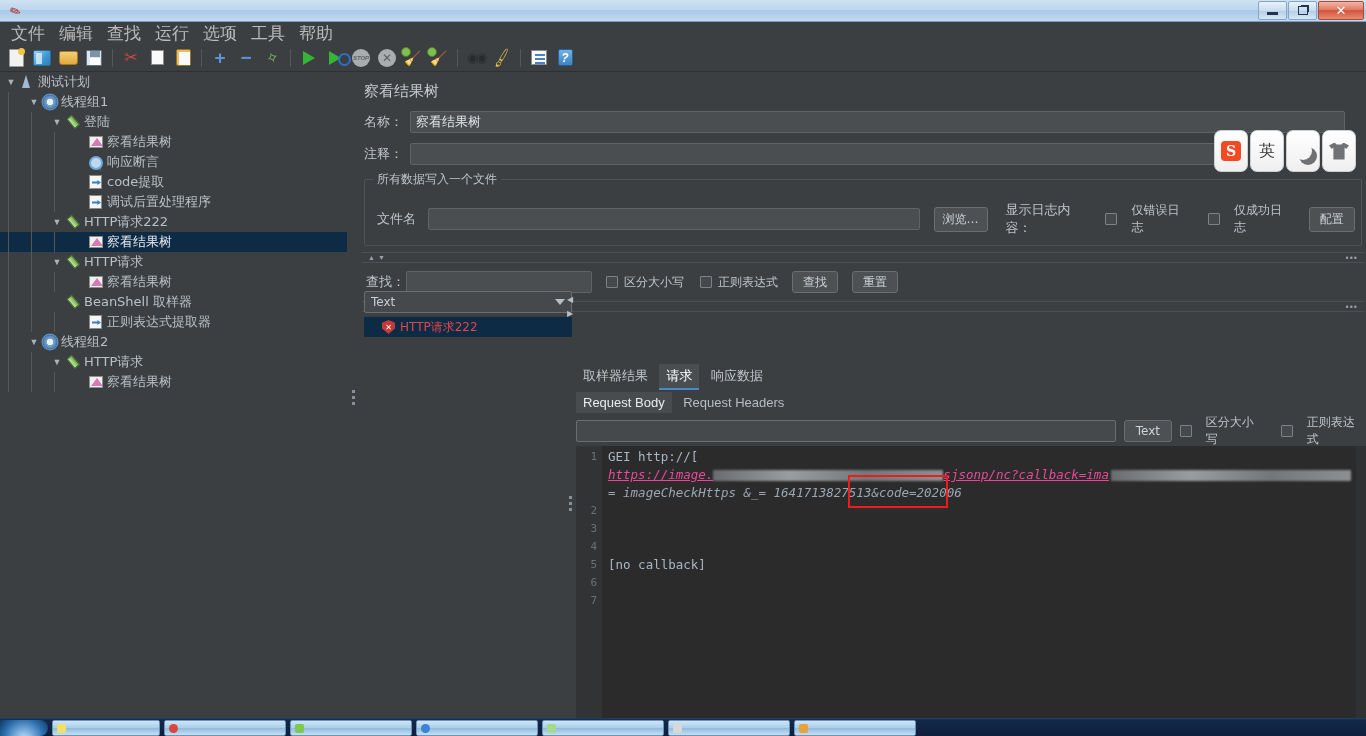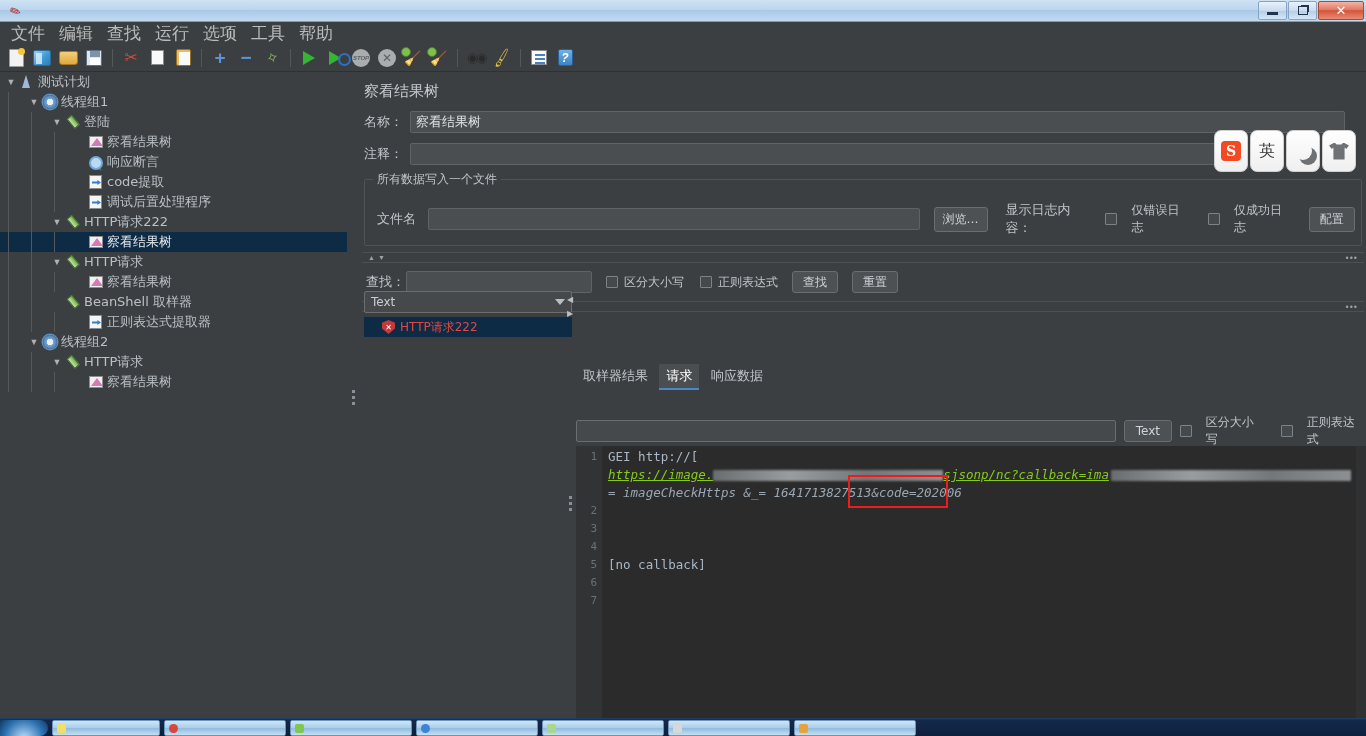--- a/index.html
+++ b/index.html
@@ -210,21 +210,21 @@
   #editor {
     position:absolute; left:576px; top:374px; width:790px; height:332px;
     background:#2b2b2b; display:flex; overflow:hidden;
   }
   #gutter { width:26px; background:#313335; color:#6d7073; font-size:11px;
             font-family:"DejaVu Sans Mono",monospace; text-align:right; padding-top:2px; }
   #gutter div { height:18px; line-height:18px; padding-right:5px; }
   #code { flex:1; position:relative; padding:2px 0 0 6px; font-family:"DejaVu Sans Mono",monospace;
           font-size:12.5px; color:#a9b7c6; }
   #code .ln { height:18px; line-height:18px; white-space:nowrap; }
-  #code .url { color:#84cc16; font-style:italic; text-decoration:underline; }
+  #code .url { color:#ec4899; font-style:italic; text-decoration:underline; }
   #code .cont { color:#9aa7b3; font-style:italic; }
   .redact { display:inline-block; height:11px; vertical-align:middle;
             background:linear-gradient(to right,#6a6d70,#9a9da0,#74777a,#8d9093); border-radius:1px; filter:blur(1.2px); }
   #redbox { position:absolute; left:848px; top:403px; width:100px; height:33px; border:2px solid #ee1c1c; }
 
   
   #vscroll { position:absolute; right:0; top:0; width:10px; height:332px; background:#2f3133; }
 
   
   #ime { position:absolute; left:1214px; top:130px; width:146px; height:44px; display:flex; gap:2px; }
@@ -597,20 +597,24 @@
       <i style="display:block;width:3px;height:3px;background:#8b9096;"></i>
     </span>
   </div>
 
   <div id="tabarea">
     <span class="tab">取样器结果</span>
     <span class="tab active">请求</span>
     <span class="tab">响应数据</span>
   </div>
 
+  <div id="subtabarea">
+    <span class="subtab active">Request Body</span>
+    <span class="subtab">Request Headers</span>
+  </div>
 
   <div id="findbar">
     <div class="fin"></div>
     <div class="jbtn" style="width:48px;height:22px;">Text</div>
     <div class="cbx"></div>
     <div class="cbtext">区分大小写</div>
     <div class="cbx" style="margin-left:8px;"></div>
     <div class="cbtext">正则表达式</div>
   </div>
 

